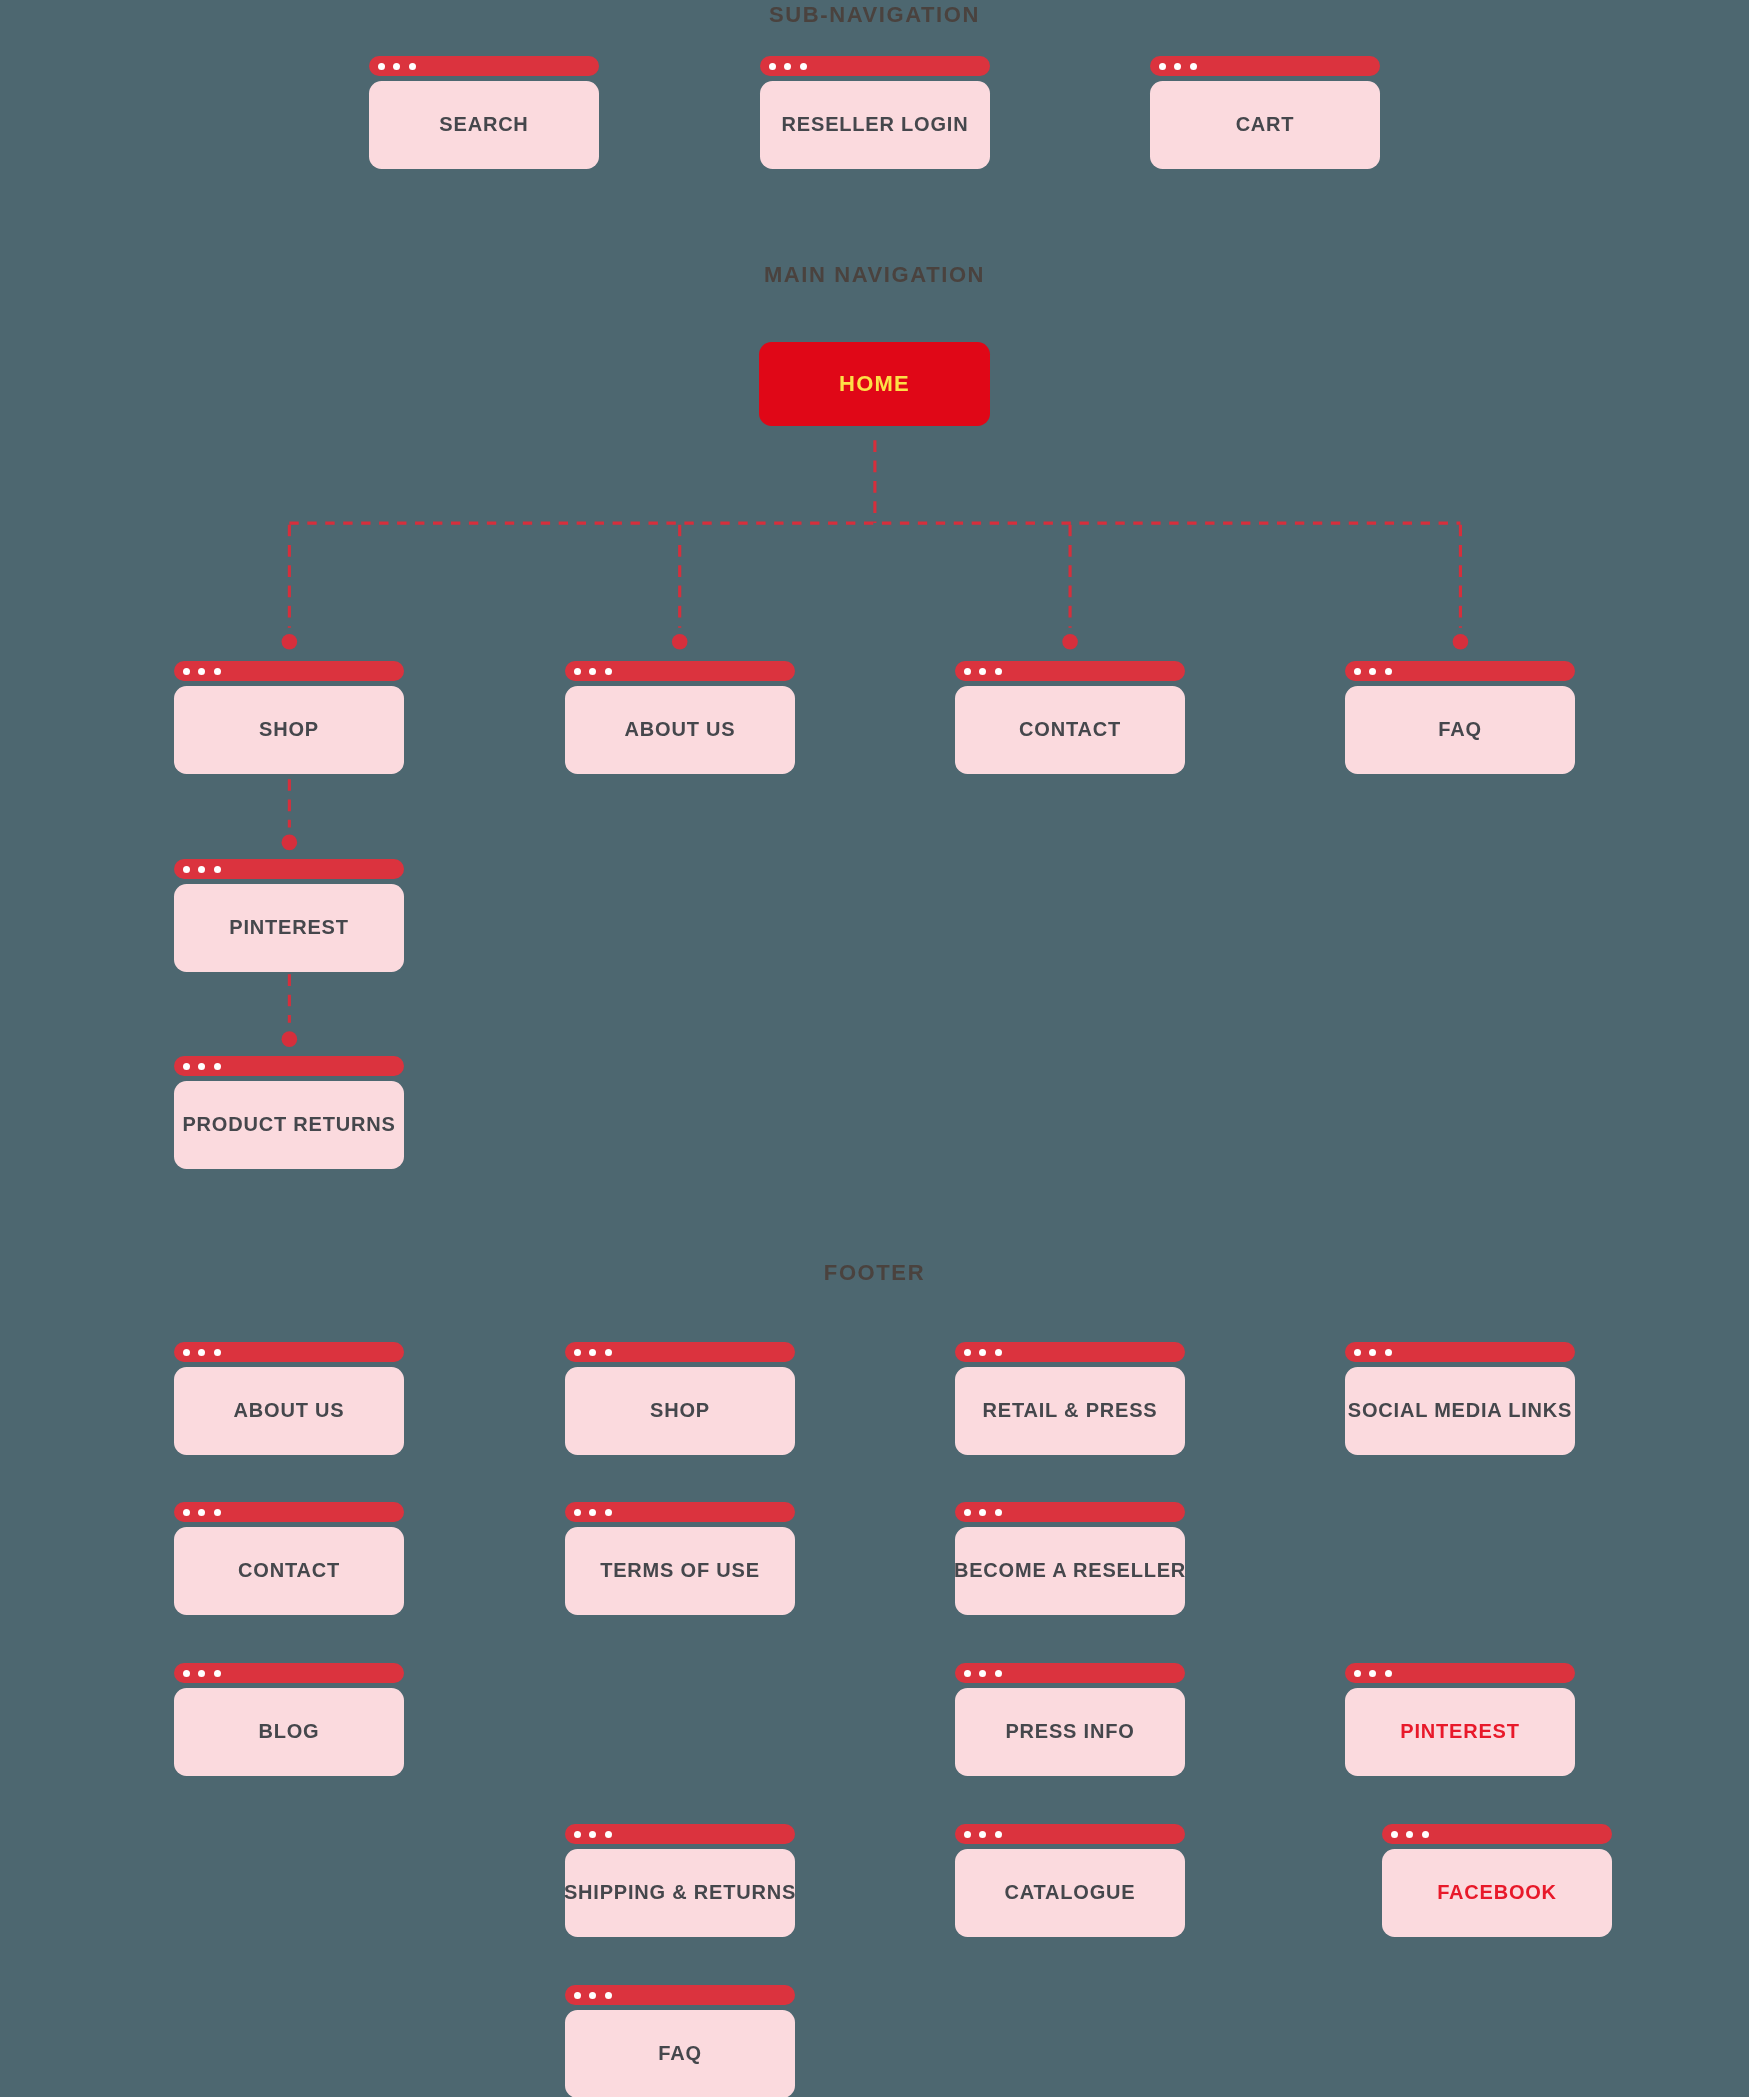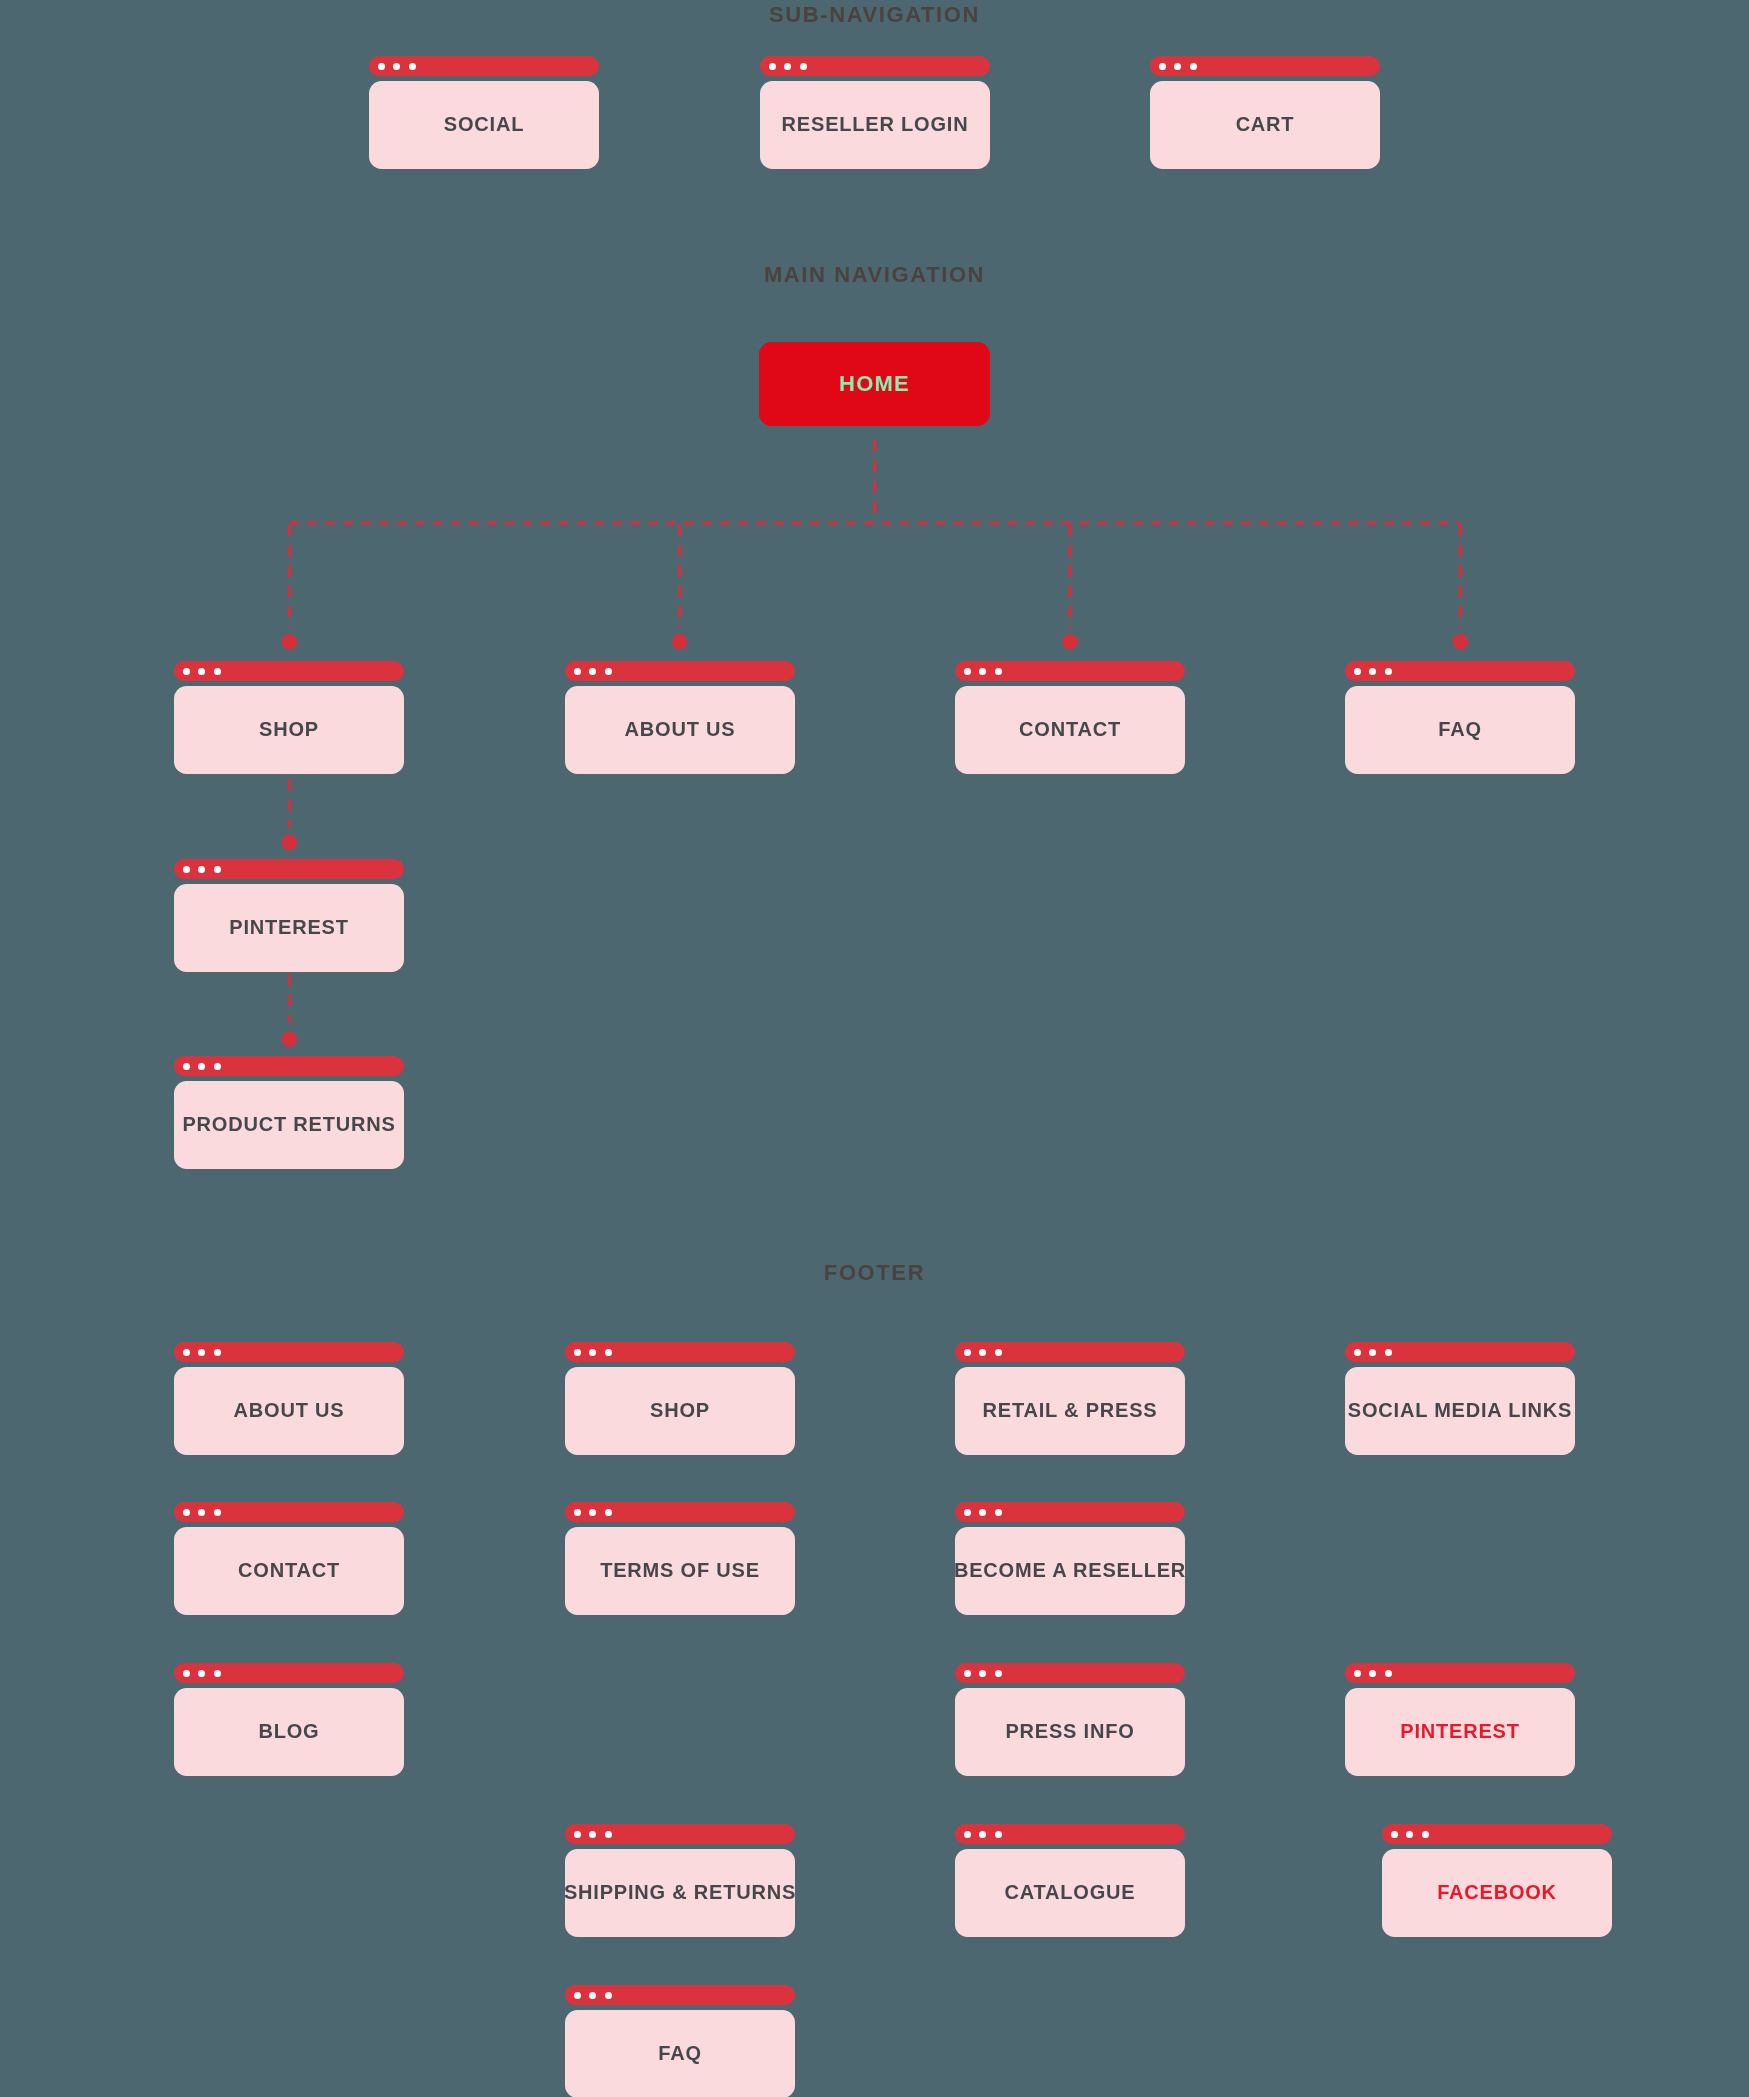--- a/index.html
+++ b/index.html
@@ -43,21 +43,21 @@
   .card-label{
     font-size:20px;font-weight:bold;letter-spacing:0.8px;
     color:var(--label-dark);text-align:center;padding:0 6.2px;white-space:nowrap;
   }
   .card-label.accent{color:var(--link-red)}
 
   #home-node{
     position:absolute;left:759px;top:342px;width:231px;height:84px;
     background:var(--home-red);border-radius:12.5px;
     display:flex;align-items:center;justify-content:center;
-    color:#86efac;font-size:22px;font-weight:bold;letter-spacing:1.2px;cursor:pointer;
+    color:#fde047;font-size:22px;font-weight:bold;letter-spacing:1.2px;cursor:pointer;
   }
 
   svg.connectors{position:absolute;left:0;top:0;pointer-events:none}
   .dash-v{stroke:var(--connector-red);stroke-width:4;stroke-dasharray:15 11;fill:none}
   .dash-h{stroke:var(--connector-red);stroke-width:4;stroke-dasharray:12 11;fill:none}
   .cdot{fill:var(--connector-red)}
 </style>
 </head>
 <body>
 
@@ -93,21 +93,21 @@
     <circle class="cdot" cx="370.5" cy="1331" r="10"></circle>
   </svg>
 
 <div class="card" style="left: 369px; top: 56px;">
     <div class="card-bar">
       <span class="dot"></span>
       <span class="dot"></span>
       <span class="dot"></span>
     </div>
     <div class="card-body">
-      <span class="card-label">SOCIAL</span>
+      <span class="card-label">SEARCH</span>
     </div>
   </div>
     <div class="card" style="left: 760px; top: 56px;">
     <div class="card-bar">
       <span class="dot"></span>
       <span class="dot"></span>
       <span class="dot"></span>
     </div>
     <div class="card-body">
       <span class="card-label">RESELLER LOGIN</span>

